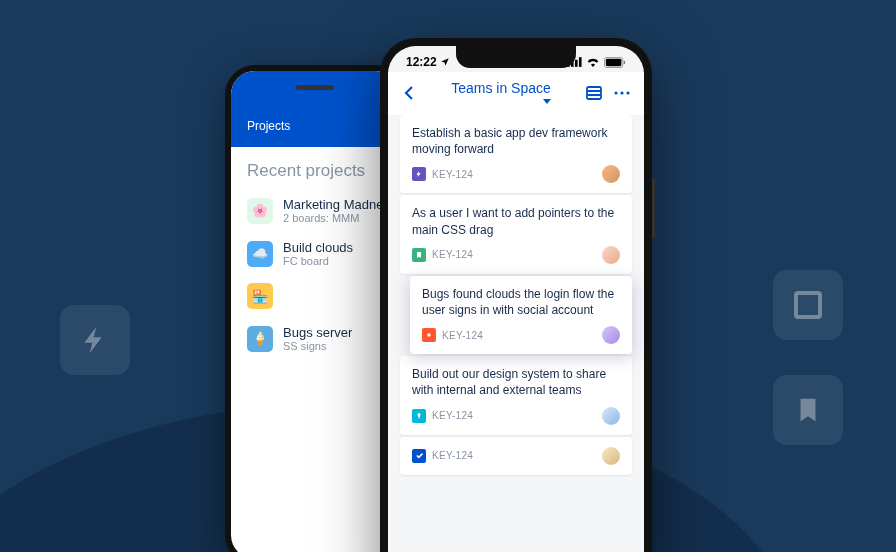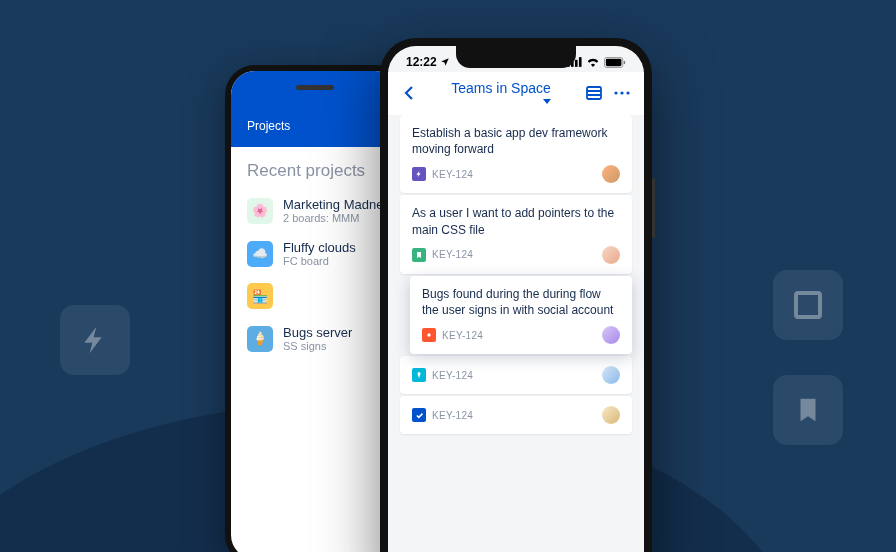--- a/index.html
+++ b/index.html
@@ -77,21 +77,21 @@
         <div class="pb-item">
     <div class="pb-icon" style="background:#e0f7e9">🌸</div>
     <div class="pb-text">
       <div class="pb-name">Marketing Madness</div>
       <div class="pb-sub">2 boards: MMM</div>
     </div>
   </div>
         <div class="pb-item">
     <div class="pb-icon" style="background:#4dabf7">☁️</div>
     <div class="pb-text">
-      <div class="pb-name">Fluffy clouds</div>
+      <div class="pb-name">Build clouds</div>
       <div class="pb-sub">FC board</div>
     </div>
   </div>
         <div class="pb-item">
     <div class="pb-icon" style="background:#ffc94d">🏪</div>
   </div>
         <div class="pb-item">
     <div class="pb-icon" style="background:#5dade2">🍦</div>
     <div class="pb-text">
       <div class="pb-name">Bugs server</div>
@@ -163,48 +163,49 @@
                   <svg width="8" height="8" viewBox="0 0 24 24" fill="#fff">
                     <path d="M13 2L4 14h6l-2 8 9-12h-6l2-8z"></path>
                   </svg>
                 </div>
         <div class="card-key">KEY-124</div>
       </div>
       <div class="avatar av1"></div>
     </div>
   </div>
           <div class="card">
-    <div class="card-title">As a user I want to add pointers to the main CSS file</div>
+    <div class="card-title">As a user I want to add pointers to the main CSS drag</div>
     <div class="card-bottom">
       <div class="card-meta">
         <div class="type-icon" style="background:#36b37e">
                   <svg width="8" height="8" viewBox="0 0 24 24" fill="#fff">
                     <path d="M6 3h12v18l-6-4-6 4V3z"></path>
                   </svg>
                 </div>
         <div class="card-key">KEY-124</div>
       </div>
       <div class="avatar av2"></div>
     </div>
   </div>
           <div class="card dragging">
-    <div class="card-title">Bugs found during the during flow the user signs in with social account</div>
+    <div class="card-title">Bugs found clouds the login flow the user signs in with social account</div>
     <div class="card-bottom">
       <div class="card-meta">
         <div class="type-icon" style="background:#ff5630">
                   <svg width="8" height="8" viewBox="0 0 24 24" fill="#fff">
                     <circle cx="12" cy="12" r="5"></circle>
                   </svg>
                 </div>
         <div class="card-key">KEY-124</div>
       </div>
       <div class="avatar av3"></div>
     </div>
   </div>
           <div class="card">
+    <div class="card-title">Build out our design system to share with internal and external teams</div>
     <div class="card-bottom">
       <div class="card-meta">
         <div class="type-icon" style="background:#00b8d9">
                   <svg width="8" height="8" viewBox="0 0 24 24" fill="#fff">
                     <path d="M12 2l5 5-5 15-5-15 5-5z"></path>
                   </svg>
                 </div>
         <div class="card-key">KEY-124</div>
       </div>
       <div class="avatar av4"></div>

